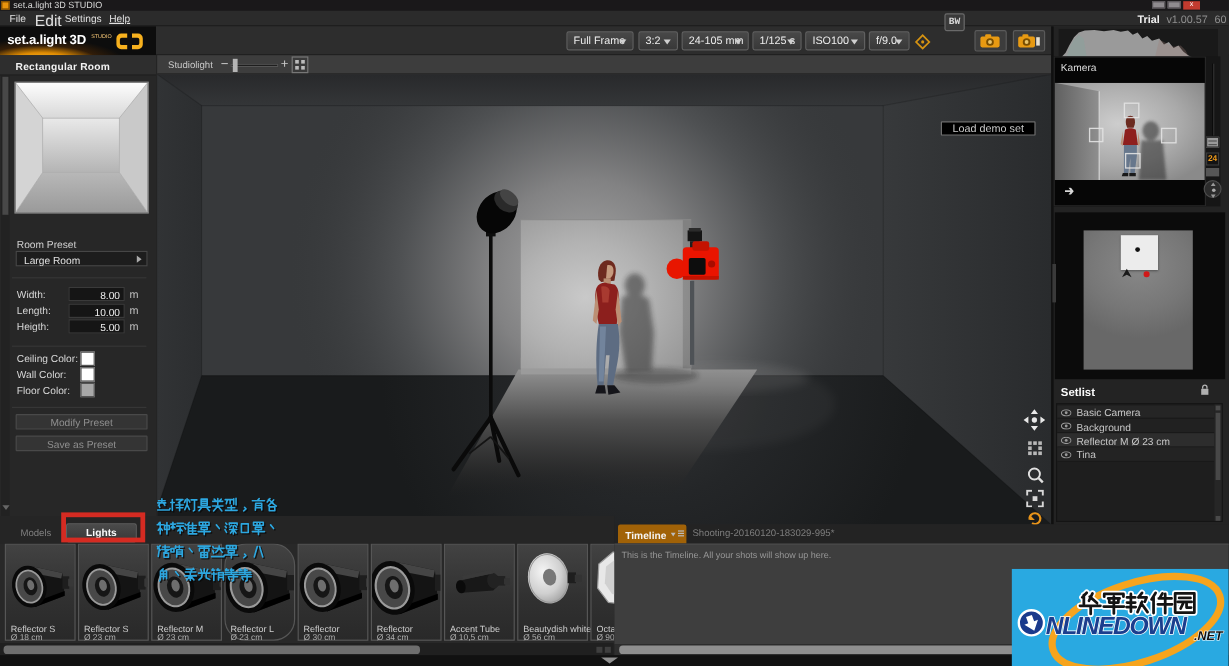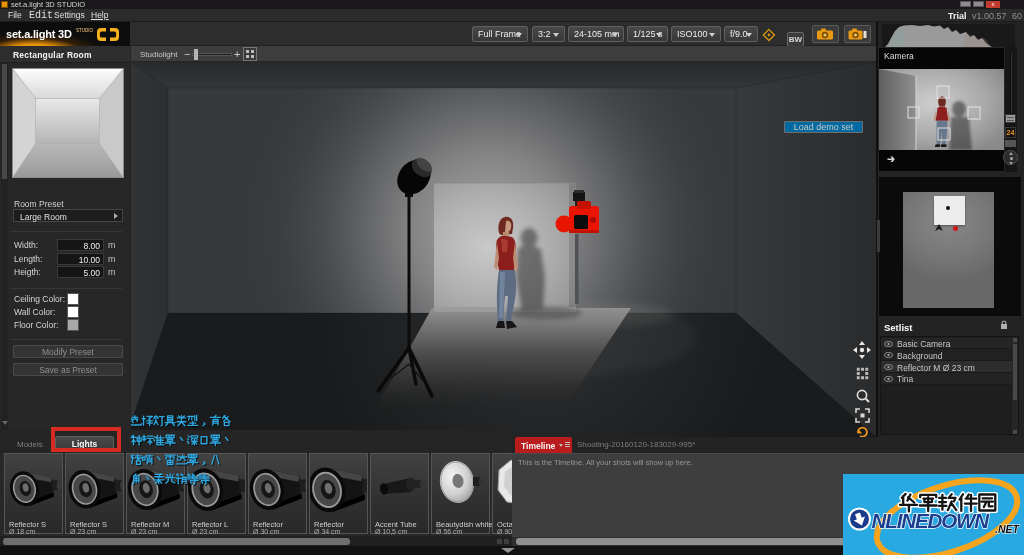--- a/index.html
+++ b/index.html
@@ -17,21 +17,21 @@
 <div id="w">
 <div class="abs" style="left:0;top:0;width:1024px;height:9px;background:#1a181a;">
  <div class="abs" style="left:1px;top:1px;width:7px;height:7px;background:#e8930c;border:1px solid #7a4a00;"></div>
  <div class="abs" style="left:11px;top:0px;font-size:7.5px;color:#d8d8d8;line-height:9px;">set.a.light 3D STUDIO</div>
  <div class="abs" style="left:960px;top:1px;width:11px;height:6px;background:#8f8b8f;border:1px solid #5a565a;"></div>
  <div class="abs" style="left:973px;top:1px;width:11px;height:6px;background:#8f8b8f;border:1px solid #5a565a;"></div>
  <div class="abs" style="left:986px;top:1px;width:14px;height:7px;background:#c23b2f;color:#fff;font-size:6px;text-align:center;line-height:6px;">x</div>
 </div>
 <div class="abs" style="left:0;top:9px;width:1024px;height:13px;background:#2b2b2b;border-bottom:1px solid #1c1c1c;">
  <span class="abs" style="left:8px;top:1px;font-size:8.5px;color:#e0e0e0;">File</span>
- <span class="abs" style="left:29px;top:1px;font-size:10px;color:#e0e0e0;font-family:Liberation Mono, monospace;">Edit</span>
+ <span class="abs" style="left:29px;top:1px;font-size:13px;color:#e0e0e0;">Edit</span>
  <span class="abs" style="left:54px;top:1px;font-size:8.5px;color:#e0e0e0;">Settings</span>
  <span class="abs" style="left:91px;top:1px;font-size:8.5px;color:#e0e0e0;text-decoration:underline;">Help</span>
  <span class="abs" style="left:948px;top:2px;font-size:9px;color:#f0f0f0;font-weight:bold;">Trial</span>
  <span class="abs" style="left:972px;top:2px;font-size:9px;color:#8f8f8f;">v1.00.57</span>
  <span class="abs" style="left:1012px;top:2px;font-size:9px;color:#8f8f8f;">60</span>
 </div>
 <div class="abs" style="left:0;top:22px;width:1024px;height:24px;background:#2d2d2d;border-bottom:1px solid #202020;"></div>
 <div class="abs" style="left:0;top:22px;width:130px;height:25px;background:radial-gradient(70px 20px at 34px 30px,#ffc544 0%,#e08c02 40%,rgba(110,55,0,0.38) 70%,rgba(0,0,0,0) 100%),#0d0d0d;">
  <div class="abs" style="left:6px;top:6px;font-size:11px;font-weight:bold;color:#fff;letter-spacing:-0.2px;">set.a.light 3D</div>
  <div class="abs" style="left:76px;top:6px;font-size:4.5px;color:#ffce7a;">STUDIO</div>
@@ -43,21 +43,21 @@
     <div class="dd" style="left:472px;width:56px;">Full Frame<div class="ar"></div></div>
     <div class="dd" style="left:532px;width:33px;">3:2<div class="ar"></div></div>
     <div class="dd" style="left:568px;width:56px;">24-105 mm<div class="ar"></div></div>
     <div class="dd" style="left:627px;width:41px;">1/125 s<div class="ar"></div></div>
     <div class="dd" style="left:671px;width:50px;">ISO100<div class="ar"></div></div>
     <div class="dd" style="left:724px;width:34px;">f/9.0<div class="ar"></div></div>
 <svg class="abs" style="left:760px;top:26px;" width="17" height="17">
       <rect x="5" y="5" width="7.8" height="7.8" transform="rotate(45 8.9 8.9)" fill="none" stroke="#d59312" stroke-width="1.4"></rect>
       <circle cx="8.9" cy="8.9" r="1.3" fill="#d59312"></circle>
     </svg>
-<div class="abs" style="left:787px;top:32px;width:17px;height:15px;background:#3a3a3a;border:1px solid #6a6a6a;border-radius:2px;color:#d8d8d8;font-size:8px;font-weight:bold;text-align:center;line-height:13px;">BW</div>
+<div class="abs" style="left:787px;top:11px;width:17px;height:15px;background:#3a3a3a;border:1px solid #6a6a6a;border-radius:2px;color:#d8d8d8;font-size:8px;font-weight:bold;text-align:center;line-height:13px;font-family:Liberation Mono, monospace;">BW</div>
 <div class="abs" style="left:812px;top:25px;width:27px;height:18px;background:#3c3c3c;border:1px solid #5a5a5a;border-radius:2px;"></div>
 <svg class="abs" style="left:816px;top:28px;" width="19" height="12">
       <rect x="1" y="2.5" width="16" height="9" rx="1.5" fill="#e89a12"></rect>
       <rect x="5" y="0.5" width="5" height="3" rx="1" fill="#e89a12"></rect>
       <circle cx="9" cy="7" r="3.2" fill="#7a4e00"></circle>
       <circle cx="9" cy="7" r="1.6" fill="#e8c36a"></circle>
     </svg>
 <div class="abs" style="left:844px;top:25px;width:27px;height:18px;background:#3c3c3c;border:1px solid #5a5a5a;border-radius:2px;"></div>
 <svg class="abs" style="left:848px;top:28px;" width="19" height="12">
       <rect x="0.5" y="2.5" width="14" height="9" rx="1.5" fill="#e89a12"></rect>
@@ -259,21 +259,21 @@
  <line x1="278" y1="302" x2="260" y2="316"></line>
         <line x1="278" y1="302" x2="293" y2="320"></line>
 </g>
 <rect x="274" y="126" width="8" height="9" fill="#0d0d0d"></rect>
 <g transform="rotate(40 283 115)">
  <ellipse cx="283" cy="115" rx="15" ry="19" fill="#060606"></ellipse>
  <ellipse cx="283" cy="103" rx="11" ry="8" fill="#2a2a2a"></ellipse>
  <ellipse cx="283" cy="99" rx="9" ry="5" fill="#444"></ellipse>
 </g>
 </svg>
-<div class="abs" style="left:784px;top:101px;width:79px;height:12px;background:#0369a1;border:1px solid #6e6e6e;border-radius:1px;color:#c8c8c8;font-size:9px;text-align:center;line-height:10px;margin-top:20px;">Load demo set</div>
+<div class="abs" style="left:784px;top:101px;width:79px;height:12px;background:#000000;border:1px solid #6e6e6e;border-radius:1px;color:#c8c8c8;font-size:9px;text-align:center;line-height:10px;">Load demo set</div>
 <svg class="abs" style="left:852px;top:340px;" width="20" height="20" viewBox="0 0 20 20">
  <circle cx="10" cy="10" r="2.2" fill="#e8e8e8"></circle>
  <path d="M10,1 l3,4 h-6 Z M10,19 l-3,-4 h6 Z M1,10 l4,-3 v6 Z M19,10 l-4,3 v-6 Z" fill="#e8e8e8"></path>
 </svg>
 <svg class="abs" style="left:855px;top:366px;" width="15" height="15" viewBox="0 0 17 17">
  <g fill="#b8b8b8">
         <rect x="2" y="2" width="3.4" height="3.4"></rect>
         <rect x="6.8" y="2" width="3.4" height="3.4"></rect>
         <rect x="11.6" y="2" width="3.4" height="3.4"></rect>
         <rect x="2" y="6.8" width="3.4" height="3.4"></rect>
@@ -445,21 +445,21 @@
 <path d="M24,46 L50,36 L50,32 L25,41 Z" fill="#000"></path>
 <ellipse cx="19" cy="28" rx="15" ry="18.5" transform="rotate(-14 19 28)" fill="#0a0a0a"></ellipse>
 <ellipse cx="19" cy="28" rx="12" ry="15" transform="rotate(-14 19 28)" fill="#9a9a9a"></ellipse>
 <ellipse cx="19" cy="28" rx="10.5" ry="13.5" transform="rotate(-14 19 28)" fill="#484848"></ellipse>
 <ellipse cx="20" cy="28" rx="6" ry="8" transform="rotate(-14 19 28)" fill="#161616"></ellipse>
 <ellipse cx="20.5" cy="27" rx="3" ry="4.5" transform="rotate(-14 19 28)" fill="#6e6e6e"></ellipse>
 <rect x="48" y="19" width="6" height="11" fill="#1e1e1e"></rect>
 <rect x="53" y="21" width="5" height="7" rx="1" fill="#383838"></rect>
 </g>
         </svg><div class="cn">Reflector M</div><div class="cs">Ø 23 cm</div></div>
-      <div class="cell" style="left:187px;"><svg width="57" height="62" viewBox="0 0 57 62">
+      <div class="cell" style="left:187px;border-radius:18px;"><svg width="57" height="62" viewBox="0 0 57 62">
           <g transform="translate(-4.479999999999997,3.160000000000003) scale(1.16)">
 <path d="M20,10 L48,16 L50,36 L24,46 Z" fill="#141414"></path>
 <path d="M20,10 L48,16 L47,21 L21,16 Z" fill="#454545"></path>
 <path d="M24,46 L50,36 L50,32 L25,41 Z" fill="#000"></path>
 <ellipse cx="19" cy="28" rx="15" ry="18.5" transform="rotate(-14 19 28)" fill="#0a0a0a"></ellipse>
 <ellipse cx="19" cy="28" rx="12" ry="15" transform="rotate(-14 19 28)" fill="#9a9a9a"></ellipse>
 <ellipse cx="19" cy="28" rx="10.5" ry="13.5" transform="rotate(-14 19 28)" fill="#484848"></ellipse>
 <ellipse cx="20" cy="28" rx="6" ry="8" transform="rotate(-14 19 28)" fill="#161616"></ellipse>
 <ellipse cx="20.5" cy="27" rx="3" ry="4.5" transform="rotate(-14 19 28)" fill="#6e6e6e"></ellipse>
 <rect x="48" y="19" width="6" height="11" fill="#1e1e1e"></rect>
@@ -520,21 +520,21 @@
 <polygon points="18,6 34,8 44,20 43,38 30,50 14,48 5,36 6,16" fill="#e8e8e8" stroke="#9a9a9a"></polygon>
 <polygon points="20,12 32,14 39,22 38,35 29,43 17,41 11,32 12,18" fill="#d0d0d0"></polygon>
 <circle cx="25" cy="27" r="4" fill="#aaa"></circle>
 </svg><div class="cn">Octaform</div><div class="cs">Ø 90 cm</div></div>
     </div>
 <div class="abs" style="left:0;top:536px;width:511px;height:10px;background:#202020;"></div>
 <div class="abs" style="left:3px;top:538px;width:347px;height:7px;background:#6e6e6e;border-radius:3px;"></div>
 <div class="abs" style="left:497px;top:539px;width:5px;height:5px;background:#3f3f3f;"></div>
 <div class="abs" style="left:504px;top:539px;width:5px;height:5px;background:#3f3f3f;"></div>
 <div class="abs" style="left:512px;top:437px;width:512px;height:16px;background:#232323;"></div>
-<div class="abs" style="left:515px;top:437px;width:57px;height:16px;background:#b91c1c;border-radius:2px 2px 0 0;">
+<div class="abs" style="left:515px;top:437px;width:57px;height:16px;background:#a16207;border-radius:2px 2px 0 0;">
  <div class="abs" style="left:6px;top:4px;font-size:8.5px;font-weight:bold;color:#f5f5f5;">Timeline</div>
  <div class="abs" style="left:44px;top:7px;width:0;height:0;border-left:2.5px solid transparent;border-right:2.5px solid transparent;border-top:3px solid #bbb;"></div>
  <div class="abs" style="left:50px;top:5px;width:5px;height:1px;background:#bbb;box-shadow:0 2px 0 #bbb,0 4px 0 #bbb;"></div>
 </div>
 <div class="abs" style="left:577px;top:440px;font-size:8px;color:#7d7d7d;">Shooting-20160120-183029-995*</div>
 <div class="abs" style="left:512px;top:453px;width:512px;height:84px;background:#3e3e3e;border-top:1px solid #4a4a4a;">
  <div class="abs" style="left:6px;top:4px;font-size:7.5px;color:#979797;">This is the Timeline. All your shots will show up here.</div>
 </div>
 <div class="abs" style="left:512px;top:537px;width:512px;height:9px;background:#2e2e2e;"></div>
 <div class="abs" style="left:516px;top:538px;width:499px;height:7px;background:#8f8f8f;border-radius:3px;"></div>

